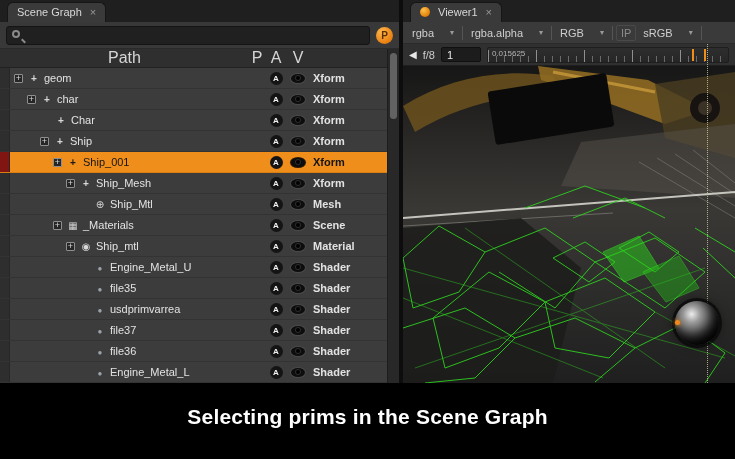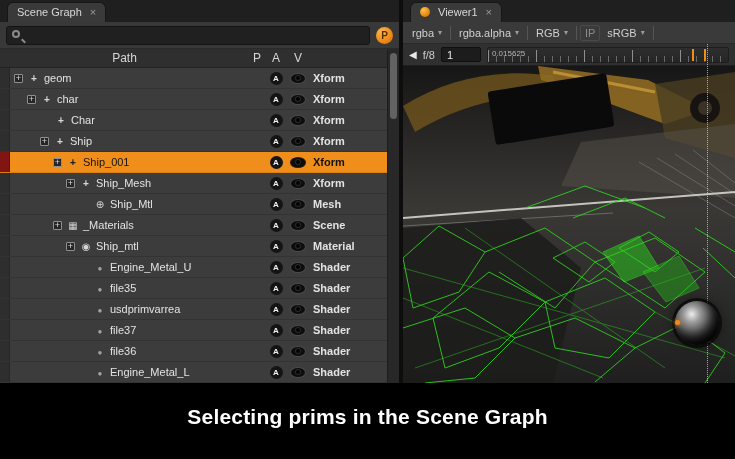--- a/index.html
+++ b/index.html
@@ -28,21 +28,21 @@
                        color:#ccc; font-size:11px; padding-left:22px; outline:none; }
   .mag { position:absolute; left:6px; top:4px; width:8px; height:8px; border:2px solid #8a8a8a; border-radius:50%; }
   .mag::after { content:""; position:absolute; width:5px; height:2px; background:#8a8a8a;
                 transform:rotate(45deg); left:7px; top:8px; }
   .filter-btn { width:17px; height:17px; border-radius:50%; color:#5a2d00; font-size:10px; font-weight:bold;
                 display:flex; align-items:center; justify-content:center;
                 background:radial-gradient(circle at 35% 30%, #ffb84d, #e87f10 70%); flex:none; }
 
   
   .sg-header { height:19px; background:#2f2f2f; border-bottom:1px solid #222; display:flex; align-items:center;
-               color:#d6d6d6; font-size:12px; flex:none; padding-right:14px; }
+               color:#d6d6d6; font-size:16px; flex:none; padding-right:14px; }
   .h-path { flex:1; text-align:center; } .h-p { width:16px; text-align:center; }
   .h-a { width:22px; text-align:center; } .h-v { width:22px; text-align:center; }
   .h-type { width:76px; text-align:center;margin-top:35px; }
 
   .sg-rows { flex:1; overflow:hidden; position:relative; background:#353535; }
   .sg-row { height:21px; display:flex; align-items:center; background:#3c3c3c; border-bottom:1px solid #333;
             padding-right:14px; font-size:11px; color:#e2e2e2; }
   .sg-row.selected { background:#ef8e1b; color:#141414; border-bottom-color:#d97f12; }
   .strip { width:10px; align-self:stretch; background:#2e2e2e; border-right:1px solid #262626; flex:none; }
   .selected .strip { background:#801511; }
@@ -70,21 +70,21 @@
                 background:#000; box-shadow:inset 0 0 0 1px #2c2c2c; }
   .selected .eye { box-shadow:0 0 0 1px #2c1a05; }
 
   .scrollbar { position:absolute; right:0; top:49px; bottom:0; width:12px; background:#282828;
                border-left:1px solid #1d1d1d; }
   .thumb { position:absolute; left:2px; right:2px; top:4px; height:66px; background:#626262; border-radius:4px; }
 
   
   .vtoolbar { height:22px; background:#3a3a3a; display:flex; align-items:center; padding:0 4px; gap:2px;
               flex:none; border-bottom:1px solid #2a2a2a; font-size:11px; color:#cfcfcf; }
-  .tb-item { display:flex; align-items:center; gap:4px; padding:2px 5px; white-space:nowrap; }
+  .tb-item { display:flex; align-items:center; gap:16px; padding:2px 5px; white-space:nowrap; }
   .tb-item.ip { border:1px solid #4a4a4a; border-radius:2px; color:#8a8a8a; padding:1px 4px; }
   .caret { font-size:8px; color:#9a9a9a; }
   .tb-sep { width:1px; height:14px; background:#555; margin:0 1px; flex:none; }
 
   .framebar { height:22px; background:#303030; display:flex; align-items:center; padding:0 6px; gap:6px;
               flex:none; border-bottom:1px solid #1f1f1f; font-size:11px; color:#ccc; }
   .prev-arrow { color:#e8e8e8; font-size:10px; }
   .frame-field { width:40px; height:15px; background:#1c1c1c; border:1px solid #101010; color:#e8e8e8;
                  font-size:11px; display:flex; align-items:center; padding-left:5px; border-radius:2px; }
   .ruler { flex:1; height:16px; position:relative; background:linear-gradient(#2e2e2e,#262626);

